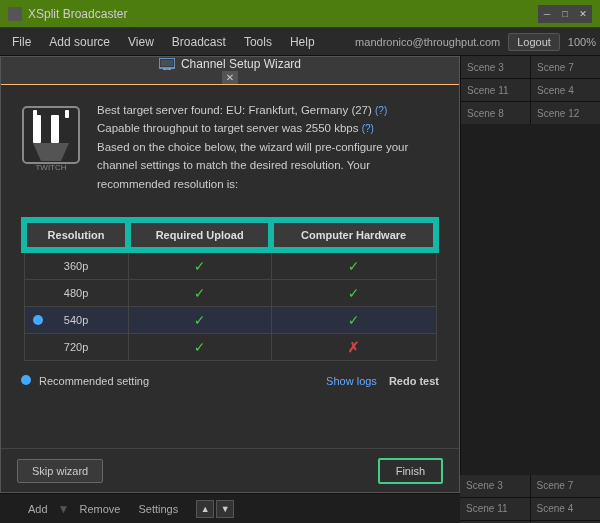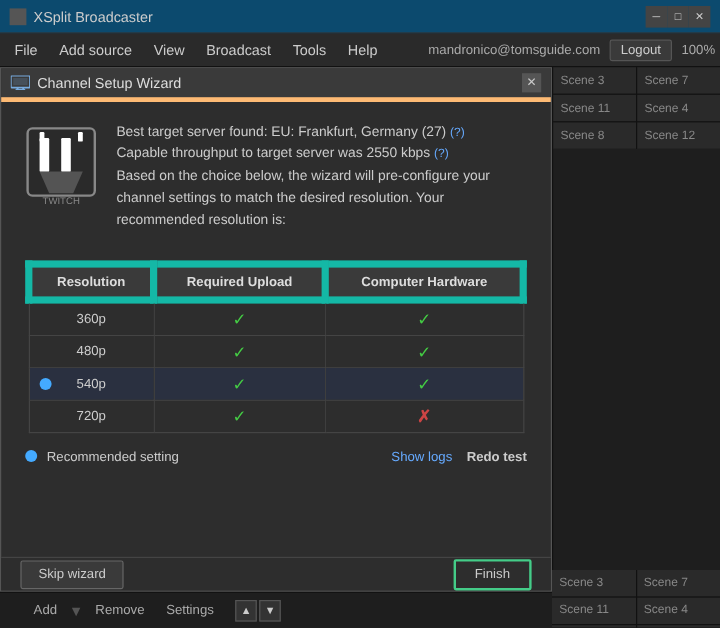--- a/index.html
+++ b/index.html
@@ -9,21 +9,21 @@
       background: #1a1a1a;
       font-family: 'Segoe UI', Arial, sans-serif;
       font-size: 12px;
       color: #ccc;
       overflow: hidden;
       position: relative;
     }
 
     
     .title-bar {
-      background: #0c4a6e;
+      background: #4d7c0f;
       height: 28px;
       display: flex;
       align-items: center;
       padding: 0 8px;
       border-bottom: 1px solid #333;
       justify-content: space-between;
     }
     .title-bar-left {
       display: flex;
       align-items: center;
@@ -108,22 +108,23 @@
       background: #2d2d2d;
       border: 1px solid #555;
       z-index: 10;
     }
     .dialog-titlebar {
       background: #3a3a3a;
       height: 28px;
       display: flex;
       align-items: center;
       padding: 0 8px;
-      border-bottom: 4px solid #fdba74;
+      border-bottom: 1px solid #fdba74;
       justify-content: space-between;
+      flex-direction: column;
     }
     .dialog-title-left {
       display: flex;
       align-items: center;
       gap: 6px;
       color: #ddd;
       font-size: 12px;
     }
     .dialog-close {
       width: 16px;
@@ -249,21 +250,21 @@
       cursor: pointer;
       font-weight: bold;
     }
 
     
     .dialog-footer {
       position: absolute;
       bottom: 0;
       left: 0;
       right: 0;
-      height: 28px;
+      height: 44px;
       background: #2d2d2d;
       border-top: 1px solid #444;
       display: flex;
       align-items: center;
       justify-content: space-between;
       padding: 0 16px;
     }
     .skip-wizard-btn {
       padding: 5px 14px;
       background: #3a3a3a;
@@ -412,21 +413,21 @@
 <div class="menu-bar">
   <div class="menu-items">
     <span class="menu-item">File</span>
     <span class="menu-item">Add source</span>
     <span class="menu-item">View</span>
     <span class="menu-item">Broadcast</span>
     <span class="menu-item">Tools</span>
     <span class="menu-item">Help</span>
   </div>
   <div class="menu-right">
-    <span>mandronico@tomsguide.com</span>
+    <span>mandronico@throughput.com</span>
     <button class="logout-btn">Logout</button>
     <span class="zoom-text">100%</span>
   </div>
 </div>
 
 <div class="dialog-overlay">
   <div class="dialog-titlebar">
     <div class="dialog-title-left">
       <svg class="monitor-icon" viewBox="0 0 16 12" fill="none">
         <rect x="0" y="0" width="16" height="10" rx="1" stroke="#7ad" stroke-width="1.5" fill="none"></rect>

